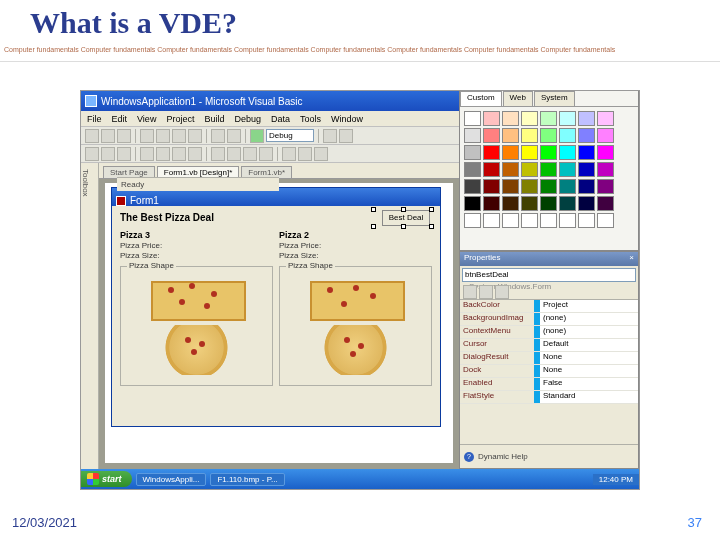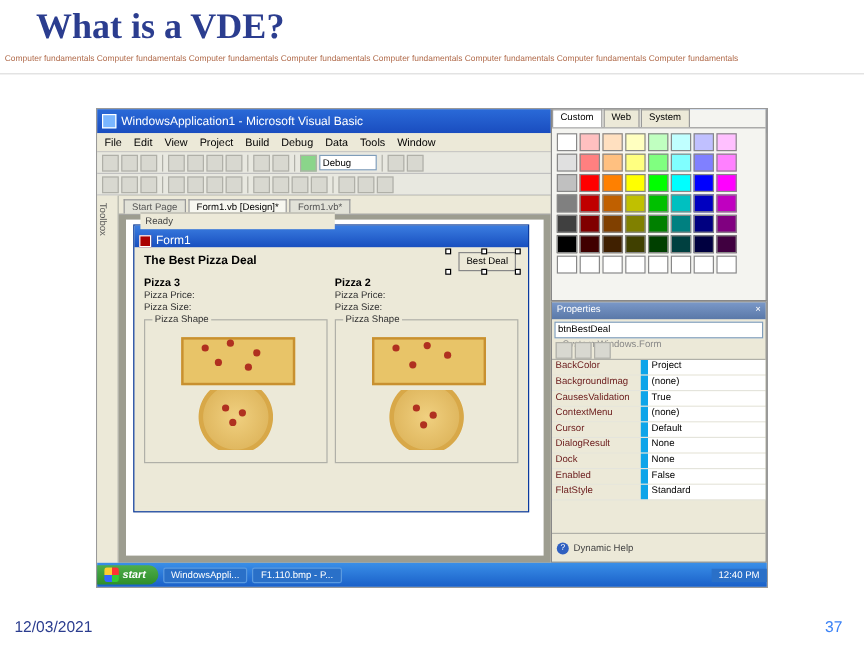--- a/index.html
+++ b/index.html
@@ -311,24 +311,20 @@
       <div class="props-grid" id="props-grid">
           <div class="prow2">
             <div class="pname">BackColor</div>
             <div class="pval">Project</div>
           </div>
           <div class="prow2">
             <div class="pname">BackgroundImag</div>
             <div class="pval">(none)</div>
           </div>
           <div class="prow2">
-            <div class="pname">CausesValidation</div>
-            <div class="pval">True</div>
-          </div>
-          <div class="prow2">
             <div class="pname">ContextMenu</div>
             <div class="pval">(none)</div>
           </div>
           <div class="prow2">
             <div class="pname">Cursor</div>
             <div class="pval">Default</div>
           </div>
           <div class="prow2">
             <div class="pname">DialogResult</div>
             <div class="pval">None</div>

